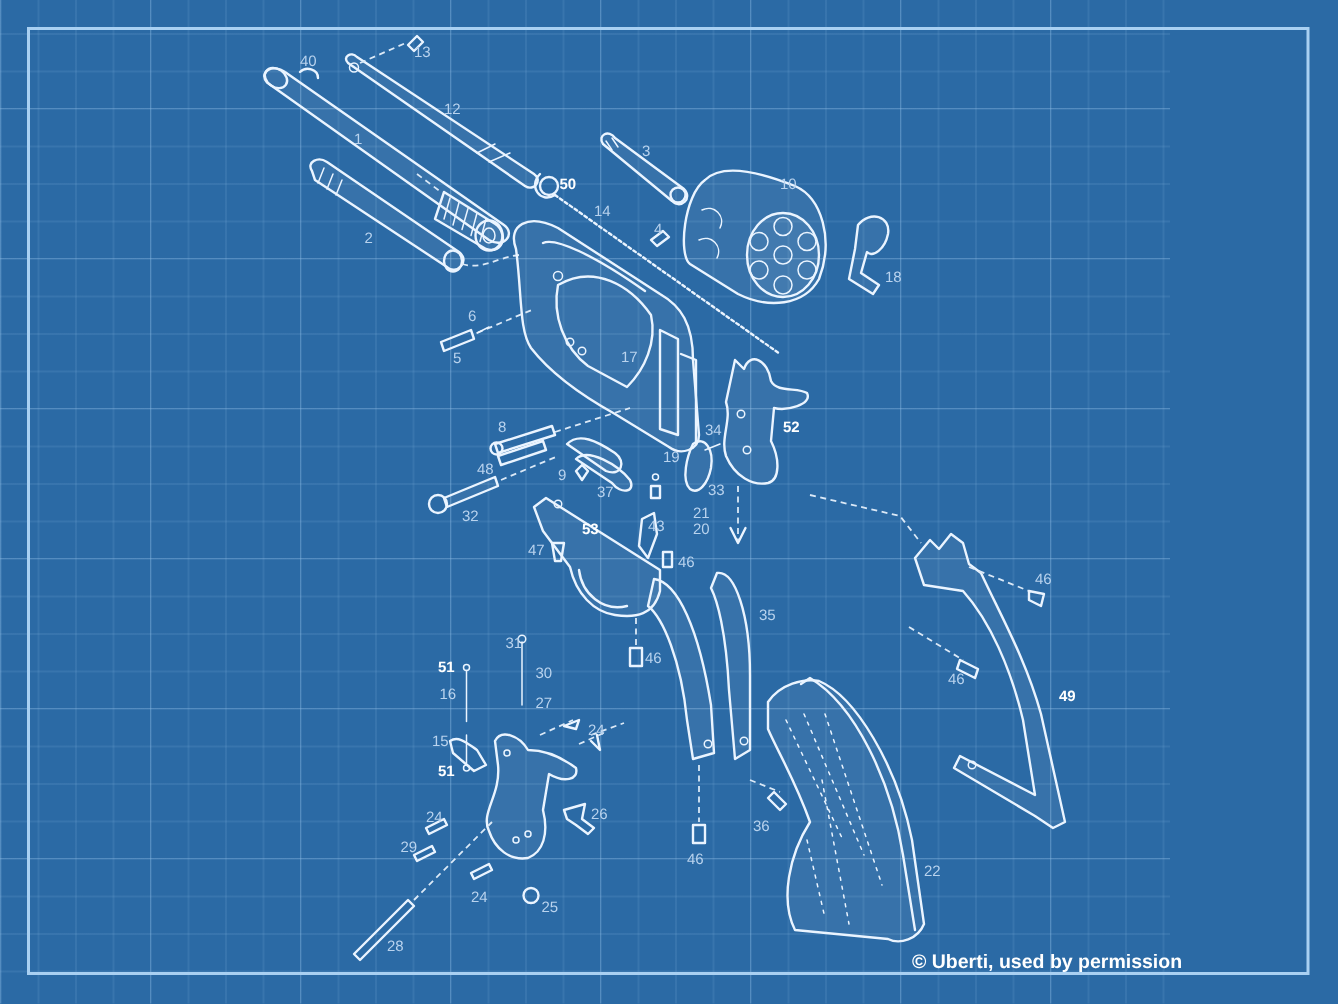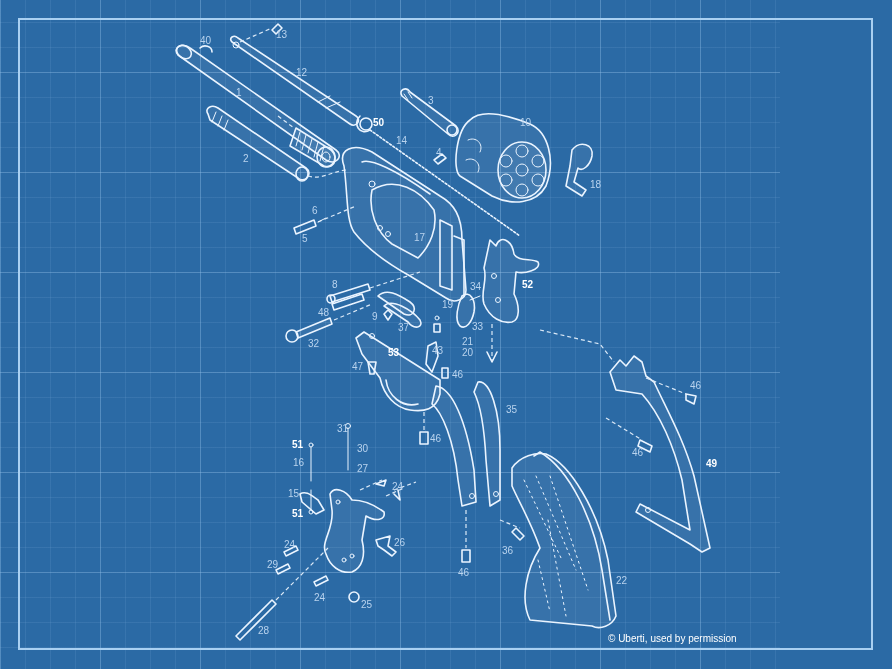--- a/index.html
+++ b/index.html
@@ -25,21 +25,21 @@
     }
     svg#drawing { position: absolute; left: 0; top: 0; }
     .part { fill: none; stroke: #eaf4ff; stroke-width: 1.6; stroke-linejoin: round; stroke-linecap: round; }
     .part-fill { fill: rgba(255,255,255,0.06); }
     .thin { stroke-width: 1; }
     .dash { fill: none; stroke: #dbe9f7; stroke-width: 1.2; stroke-dasharray: 4 3; }
     .lbl { font-family: "Liberation Sans", sans-serif; font-size: 10px; fill: #b9d3ee; }
     .lbl-b { font-family: "Liberation Sans", sans-serif; font-size: 10px; font-weight: bold; fill: #ffffff; }
     .credit {
       position: absolute; left: 608px; top: 633px;
-      color: #ffffff; font-size: 10px; font-weight: normal; white-space: nowrap;
+      color: #ffffff; font-size: 13px; font-weight: bold; white-space: nowrap;
       font-family: "Liberation Sans", sans-serif;
     }
   </style>
 </head>
 <body>
 
 <div id="stage">
   <div id="frame"></div>
 
   <svg id="drawing" width="892" height="669" viewBox="0 0 892 669">

